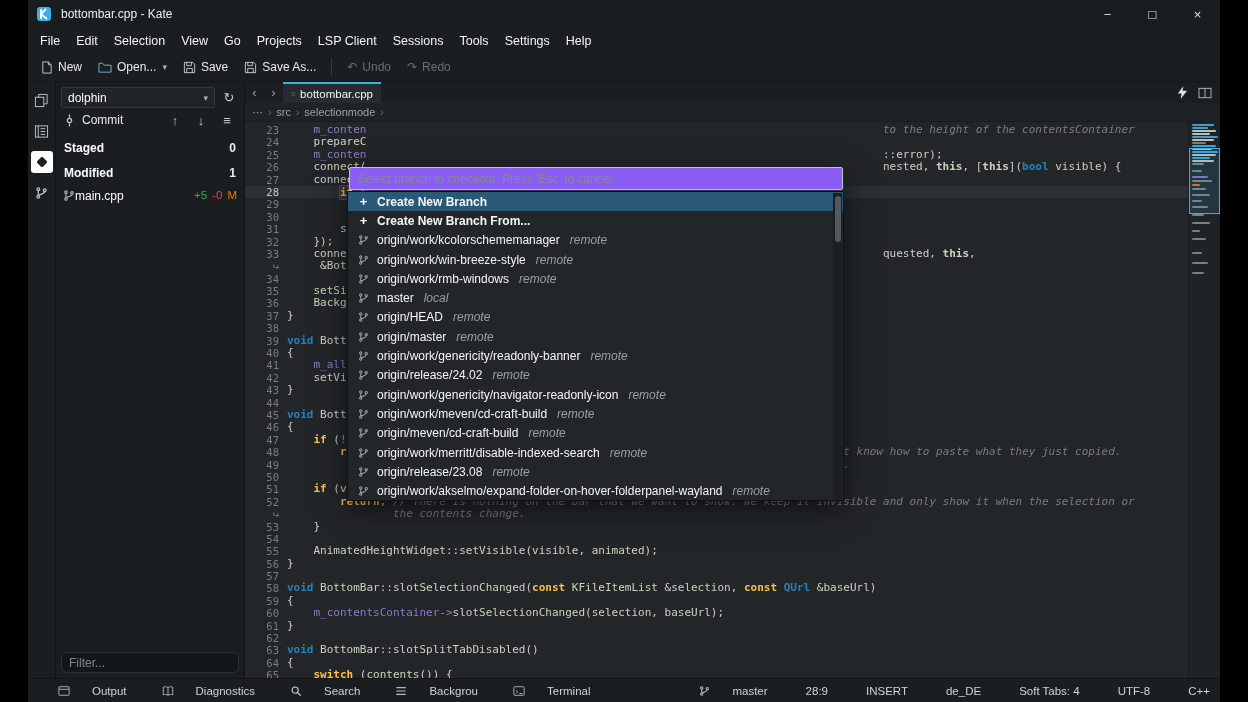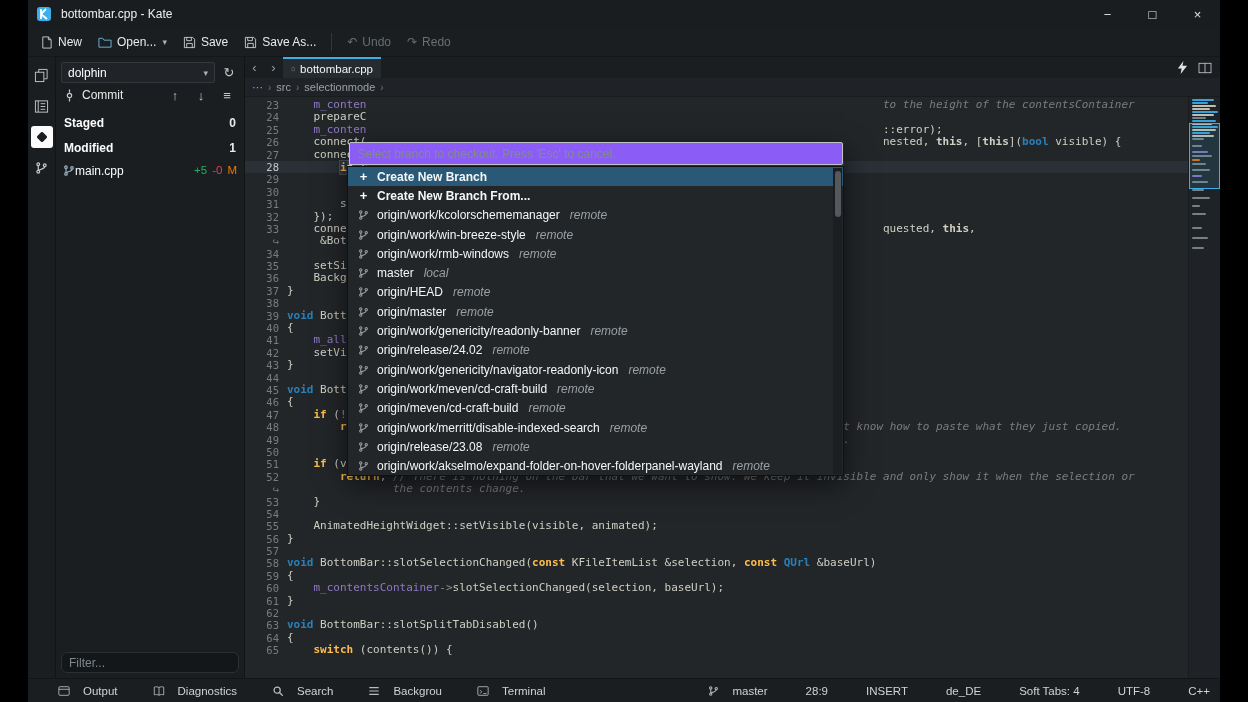--- a/index.html
+++ b/index.html
@@ -86,21 +86,21 @@
   .branch-list { position:relative; margin-top:1px; height:310px; background:#232629; border:1px solid #0f1113; overflow:hidden; }
   .branch-item { height:19.3px; display:flex; align-items:center; gap:7px; padding:0 9px; font-size:12px; white-space:nowrap; color:#f4f6f7; }
   .branch-item.selected { background:var(--sel); }
   .branch-item .bi-icon { width:13px; flex:none; display:flex; justify-content:center; }
   .plus-ic { font-weight:bold; font-size:13px; color:#fcfcfc; }
   .branch-kind { font-style:italic; color:#9aa0a4; margin-left:3px; }
   .scroll-track { position:absolute; right:1px; top:1px; bottom:1px; width:9px; background:#1c1f22; }
   .scroll-thumb { position:absolute; right:1.5px; top:3px; width:6px; height:46px; background:#55595d; border-radius:3px; }
   
   .statusbar { height:24px; flex:none; display:flex; align-items:center; gap:15px; background:#1b1e20; border-top:1px solid #121416; padding:0 10px; font-size:11.5px; color:#ced3d6; }
-  .sb-item { display:flex; align-items:center; gap:13px;padding-left:20px; }
+  .sb-item { display:flex; align-items:center; gap:22px;padding-left:20px; }
   .sb-right { margin-left:auto; display:flex; align-items:center; gap:18px; }
   svg { display:block; }
 </style>
 </head>
 <body>
 
 <div class="window">
 
   <div class="titlebar">
     <span class="app-icon">
@@ -110,20 +110,33 @@
         </svg>
     </span>
     <span class="title-text">bottombar.cpp - Kate</span>
     <div class="win-ctrls">
       <span class="win-ctrl">−</span>
       <span class="win-ctrl">□</span>
       <span class="win-ctrl">×</span>
     </div>
   </div>
 
+  <div class="menubar">
+      <div class="menu-item">File</div>
+      <div class="menu-item">Edit</div>
+      <div class="menu-item">Selection</div>
+      <div class="menu-item">View</div>
+      <div class="menu-item">Go</div>
+      <div class="menu-item">Projects</div>
+      <div class="menu-item">LSP Client</div>
+      <div class="menu-item">Sessions</div>
+      <div class="menu-item">Tools</div>
+      <div class="menu-item">Settings</div>
+      <div class="menu-item">Help</div>
+    </div>
 
   <div class="toolbar">
     <div class="tb-btn">
       <svg width="13" height="13" viewBox="0 0 14 14" fill="none" stroke="#c7ccce">
           <path d="M3 1h6l3 3v9H3z"></path>
           <path d="M9 1v3h3"></path>
         </svg>
       <span>New</span>
     </div>
     <div class="tb-btn">

